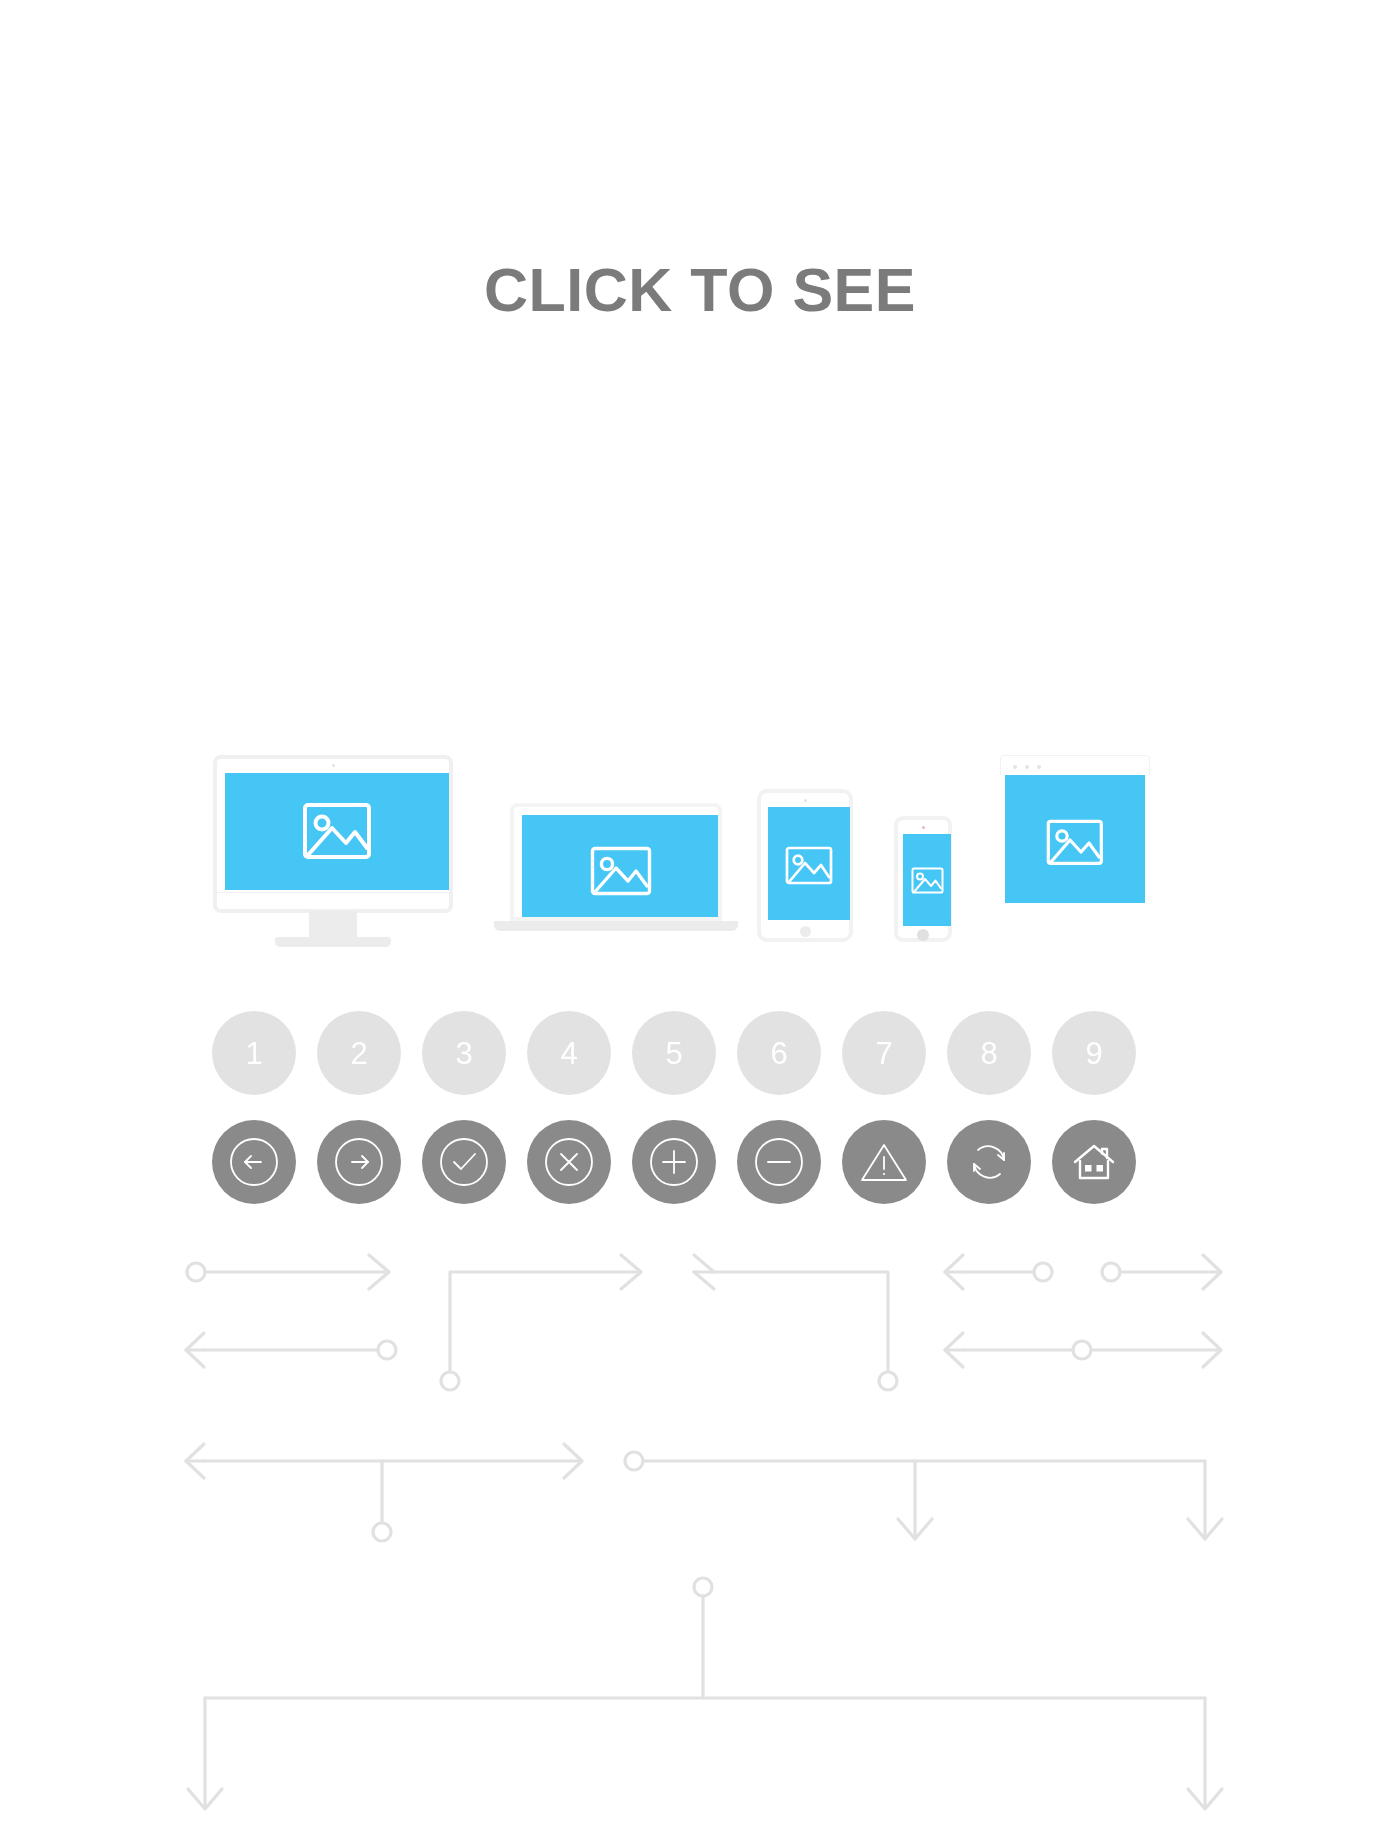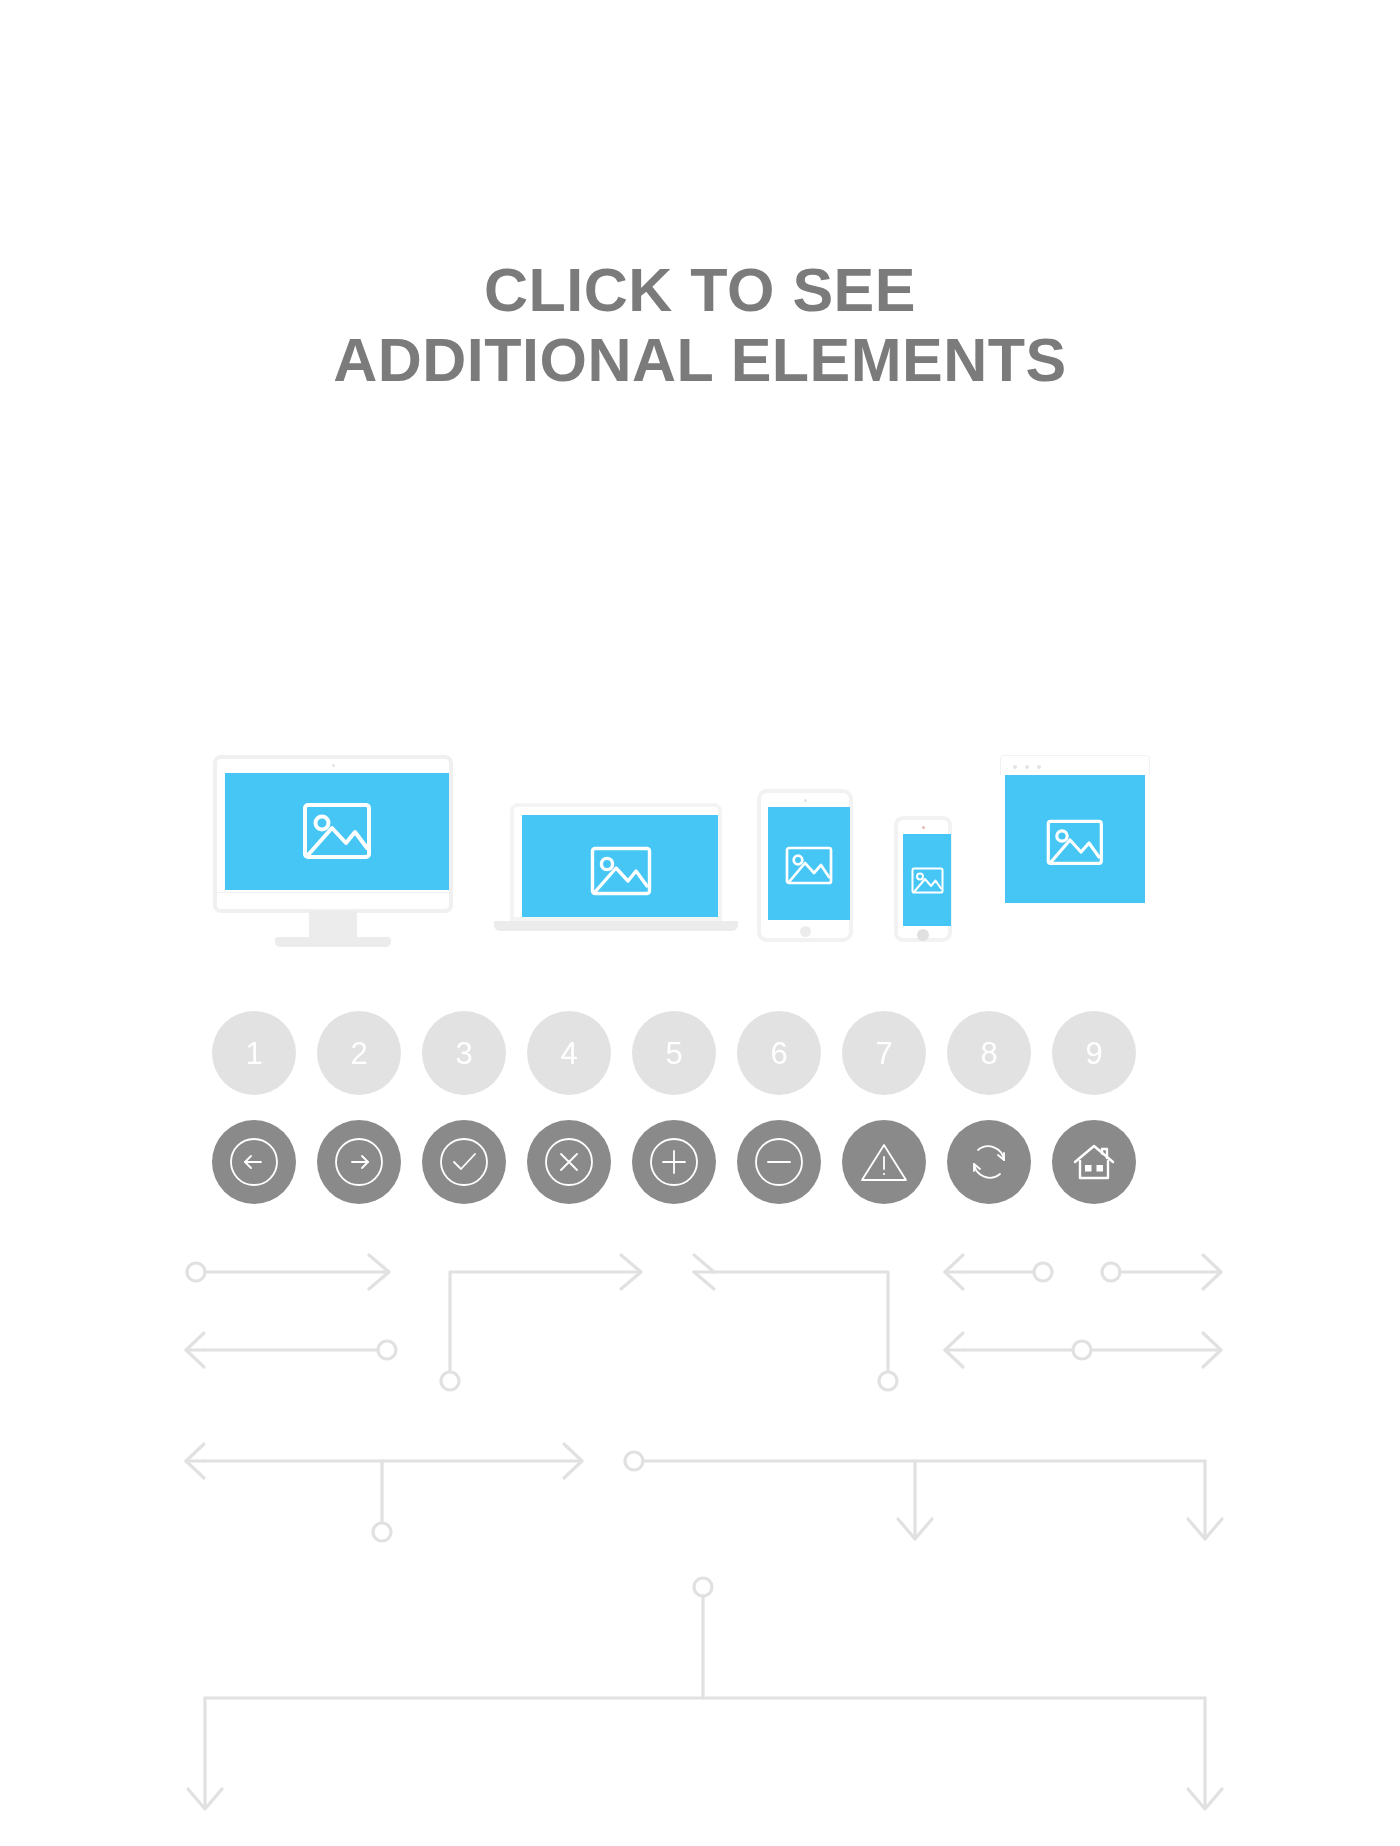--- a/index.html
+++ b/index.html
@@ -233,21 +233,20 @@
     left: 0; top: 1230px;
     width: 1400px; height: 616px;
   }
   #connectors svg { display: block; }
 </style>
 </head>
 <body>
 
 <div id="title-block">
   <div class="title-line">CLICK TO SEE</div>
-  <div class="title-line">ADDITIONAL ELEMENTS</div>
 </div>
 
 <div id="devices-row">
 
   <div class="device" id="device-desktop">
     <div id="desktop-bezel">
       <div id="desktop-cam"></div>
       <div id="desktop-screen">
         <div class="img-glyph" style="left:77px; top:29px;">
           <svg width="70" height="58" viewBox="0 0 70 58">

